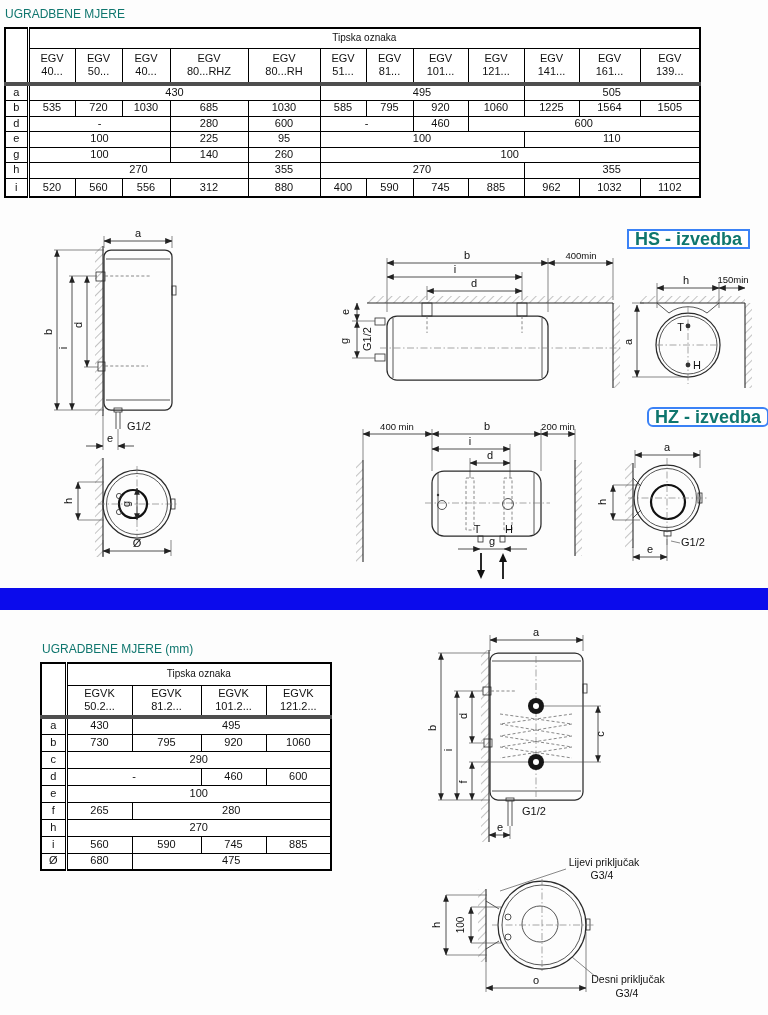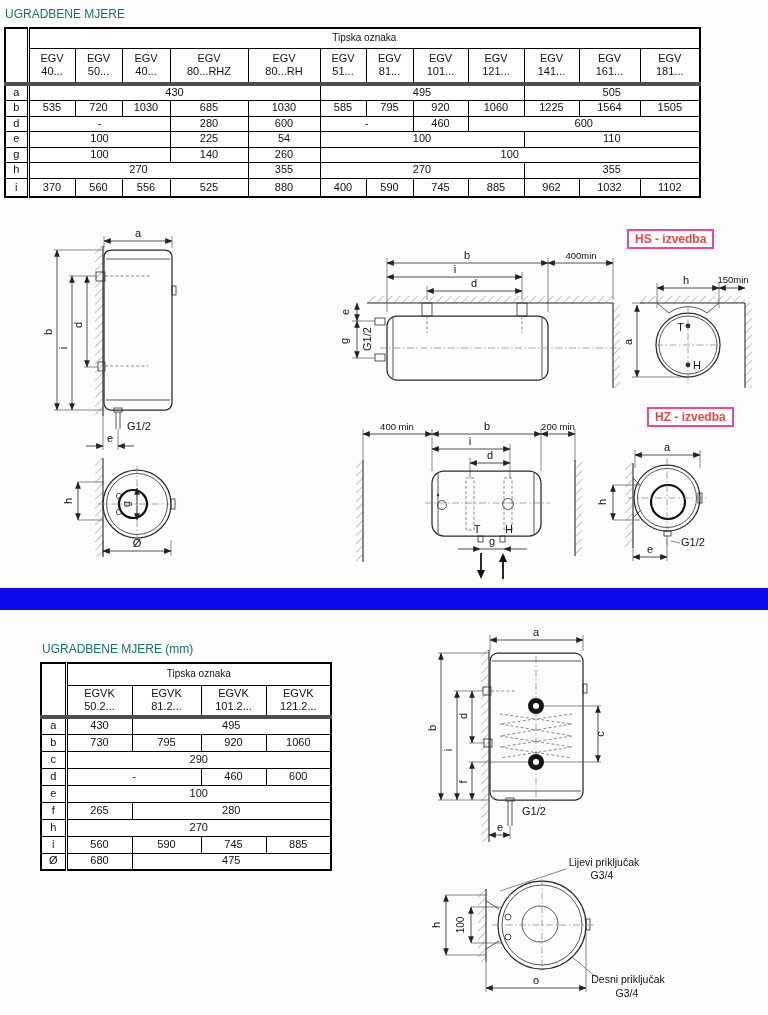--- a/index.html
+++ b/index.html
@@ -6,22 +6,22 @@
   .page { position:relative; width:768px; height:1015px; background:#fdfdfd;
           font-family:"Liberation Sans", sans-serif; overflow:hidden; margin:0 auto; }
   .doc-title { position:absolute; font-size:12px; font-weight:normal; color:#0f766e; white-space:nowrap;text-align:right; }
   table.dims { border-collapse:collapse; position:absolute; table-layout:fixed; background:#fff; border:2px solid #000; }
   table.dims th, table.dims td { border:1px solid #000; font-weight:normal; font-size:11px;
           color:#111; text-align:center; vertical-align:middle; padding:0; line-height:1.25; overflow:hidden; }
   table.dims tr.first th, table.dims tr.first td { border-top:4px solid #4e4e4e; }
   table.dims .lbl { border-right:3px double #000; }
   table.dims .span-h { font-size:10px; }
   .divider { position:absolute; left:0; width:768px; }
-  .izv-box { position:absolute; border:2px solid #ec4899; background:#fff; font-size:12px; font-weight:bold;
-             color:#ef4444; padding:0px 6px; line-height:16px; white-space:nowrap; }
+  .izv-box { position:absolute; border:2px solid #3b82f6; background:#fff; font-size:18px; font-weight:bold;
+             color:#0f766e; padding:0px 6px; line-height:16px; white-space:nowrap; }
   svg.dwg { position:absolute; overflow:visible; }
   svg.dwg text { font-size:11px; fill:#111; }
   svg.dwg text.sm { font-size:9.5px; }
   .o  { stroke:#2b2b2b; stroke-width:1.25; fill:none; }
   .o2 { stroke:#2b2b2b; stroke-width:0.8; fill:none; }
   .ob { stroke:#111;    stroke-width:2.2; fill:none; }
   .dim { stroke:#3c3c3c; stroke-width:0.9; fill:none; }
   .ext { stroke:#555; stroke-width:0.7; fill:none; }
   .cl  { stroke:#808080; stroke-width:0.7; fill:none; stroke-dasharray:7 2.5 1.5 2.5; }
   .dsh { stroke:#6a6a6a; stroke-width:0.8; fill:none; stroke-dasharray:3 2.2; }
@@ -60,21 +60,21 @@
         <th><span>EGV</span><br><span>50...</span></th>
         <th><span>EGV</span><br><span>40...</span></th>
         <th><span>EGV</span><br><span>80...RHZ</span></th>
         <th><span>EGV</span><br><span>80...RH</span></th>
         <th><span>EGV</span><br><span>51...</span></th>
         <th><span>EGV</span><br><span>81...</span></th>
         <th><span>EGV</span><br><span>101...</span></th>
         <th><span>EGV</span><br><span>121...</span></th>
         <th><span>EGV</span><br><span>141...</span></th>
         <th><span>EGV</span><br><span>161...</span></th>
-        <th><span>EGV</span><br><span>181...</span></th>
+        <th><span>EGV</span><br><span>139...</span></th>
       </tr>
     </thead>
     <tbody>
       <tr class="first" style="height:15px">
         <th class="lbl">a</th>
         <td colspan="5">430</td>
         <td colspan="4">495</td>
         <td colspan="3">505</td>
       </tr>
       <tr style="height:16px">
@@ -98,44 +98,44 @@
         <td>280</td>
         <td>600</td>
         <td colspan="2">-</td>
         <td>460</td>
         <td colspan="4">600</td>
       </tr>
       <tr style="height:16px">
         <th class="lbl">e</th>
         <td colspan="3">100</td>
         <td>225</td>
-        <td>54</td>
+        <td>95</td>
         <td colspan="4">100</td>
         <td colspan="3">110</td>
       </tr>
       <tr style="height:15px">
         <th class="lbl">g</th>
         <td colspan="3">100</td>
         <td>140</td>
         <td>260</td>
         <td colspan="7">100</td>
       </tr>
       <tr style="height:16px">
         <th class="lbl">h</th>
         <td colspan="4">270</td>
         <td>355</td>
         <td colspan="4">270</td>
         <td colspan="3">355</td>
       </tr>
       <tr style="height:19px">
         <th class="lbl">i</th>
-        <td>370</td>
+        <td>520</td>
         <td>560</td>
         <td>556</td>
-        <td>525</td>
+        <td>312</td>
         <td>880</td>
         <td>400</td>
         <td>590</td>
         <td>745</td>
         <td>885</td>
         <td>962</td>
         <td>1032</td>
         <td>1102</td>
       </tr>
     </tbody>
@@ -299,21 +299,21 @@
       <text x="686" y="284" text-anchor="middle">h</text>
       <line class="dim" x1="719" y1="288" x2="745" y2="288" marker-start="url(#ar2)" marker-end="url(#ar2)"></line>
       <text class="sm" x="733" y="283" text-anchor="middle">150min</text>
       <line class="ext" x1="688" y1="377" x2="632" y2="377"></line>
       <line class="ext" x1="644" y1="303" x2="632" y2="303"></line>
       <line class="dim" x1="637" y1="305" x2="637" y2="377" marker-start="url(#ar2)" marker-end="url(#ar2)"></line>
       <text x="632" y="342" text-anchor="middle" transform="rotate(-90 632 342)">a</text>
     </g>
   </svg>
 
-  <div class="izv-box" style="left:647px; top:407px;">HZ - izvedba</div>
+  <div class="izv-box" style="left:647px; top:407px;border-radius:6px;">HZ - izvedba</div>
   <svg class="dwg" style="left:345px; top:424px;" width="423" height="156" viewBox="345 424 423 156">
     <defs>
       <marker id="ar3" viewBox="0 0 10 10" refX="9.5" refY="5" markerWidth="8" markerHeight="8" orient="auto-start-reverse">
         <path d="M0,1 L10,5 L0,9 Z" fill="#222"></path>
       </marker>
       <pattern id="ht3" width="6" height="6" patternUnits="userSpaceOnUse" patternTransform="rotate(45)">
         <line x1="0" y1="0" x2="0" y2="6" stroke="#8a8a8a" stroke-width="1"></line>
       </pattern>
     </defs>
     <g>

